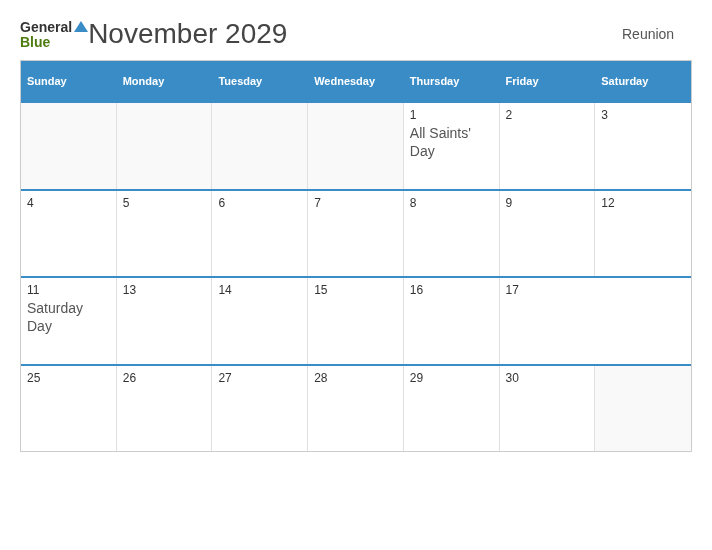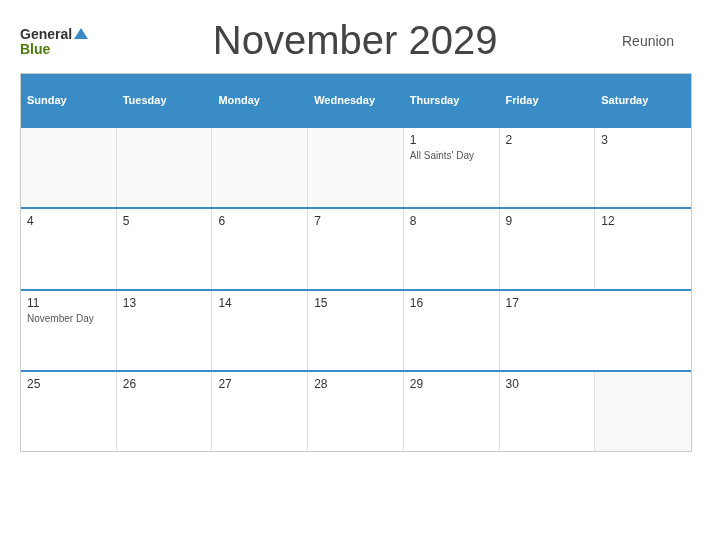--- a/index.html
+++ b/index.html
@@ -47,24 +47,23 @@
       height: 0;
       border-left: 7px solid transparent;
       border-right: 7px solid transparent;
       border-bottom: 11px solid #3a8cc7;
       margin-left: 2px;
       vertical-align: middle;
       position: relative;
       top: -1px;
     }
     .month-title {
-      font-size: 40px;
+      font-size: 28px;
       color: #444;
       font-weight: normal;
-      text-align: center;
       flex: 1;
     }
     .region-label {
       font-size: 14px;
       color: #555;
       min-width: 70px;
     }
     .calendar {
       flex: 1;
       display: flex;
@@ -73,21 +72,21 @@
     }
     .cal-header {
       display: grid;
       grid-template-columns: repeat(7, 1fr);
       background: #3a8cc7;
     }
     .cal-header-cell {
       color: #fff;
       font-size: 11px;
       font-weight: bold;
-      padding: 20px 6px;
+      padding: 14px 6px;
       text-align: left;
     }
     .cal-body {
       flex: 1;
       display: flex;
       flex-direction: column;
     }
     .cal-row {
       display: grid;
       grid-template-columns: repeat(7, 1fr);
@@ -109,21 +108,21 @@
       background: #f9f9f9;
     }
     .day-num {
       font-size: 12px;
       color: #333;
       font-weight: normal;
       display: block;
       margin-bottom: 2px;
     }
     .day-event {
-      font-size: 10px;
+      font-size: 14px;
       color: #555;
       display: block;
       line-height: 1.3;
     }
   </style>
 </head>
 <body>
 
 <div class="page">
   <div class="header">
@@ -133,22 +132,22 @@
       </span>
       <span class="logo-blue">Blue</span>
     </div>
     <div class="month-title">November 2029</div>
     <div class="region-label">Reunion</div>
   </div>
 
   <div class="calendar">
     <div class="cal-header">
     <div class="cal-header-cell">Sunday</div>
+        <div class="cal-header-cell">Monday</div>
         <div class="cal-header-cell">Tuesday</div>
-        <div class="cal-header-cell">Monday</div>
         <div class="cal-header-cell">Wednesday</div>
         <div class="cal-header-cell">Thursday</div>
         <div class="cal-header-cell">Friday</div>
         <div class="cal-header-cell">Saturday</div>
       </div>
     <div class="cal-body">
     <div class="cal-row">
           <div class="cal-cell empty"></div>
           <div class="cal-cell empty"></div>
           <div class="cal-cell empty"></div>
@@ -183,21 +182,21 @@
           <div class="cal-cell">
             <span class="day-num">9</span>
           </div>
           <div class="cal-cell">
             <span class="day-num">12</span>
           </div>
         </div>
         <div class="cal-row">
           <div class="cal-cell">
             <span class="day-num">11</span>
-            <span class="day-event">November Day</span>
+            <span class="day-event">Saturday Day</span>
           </div>
           <div class="cal-cell">
             <span class="day-num">13</span>
           </div>
           <div class="cal-cell">
             <span class="day-num">14</span>
           </div>
           <div class="cal-cell">
             <span class="day-num">15</span>
           </div>

